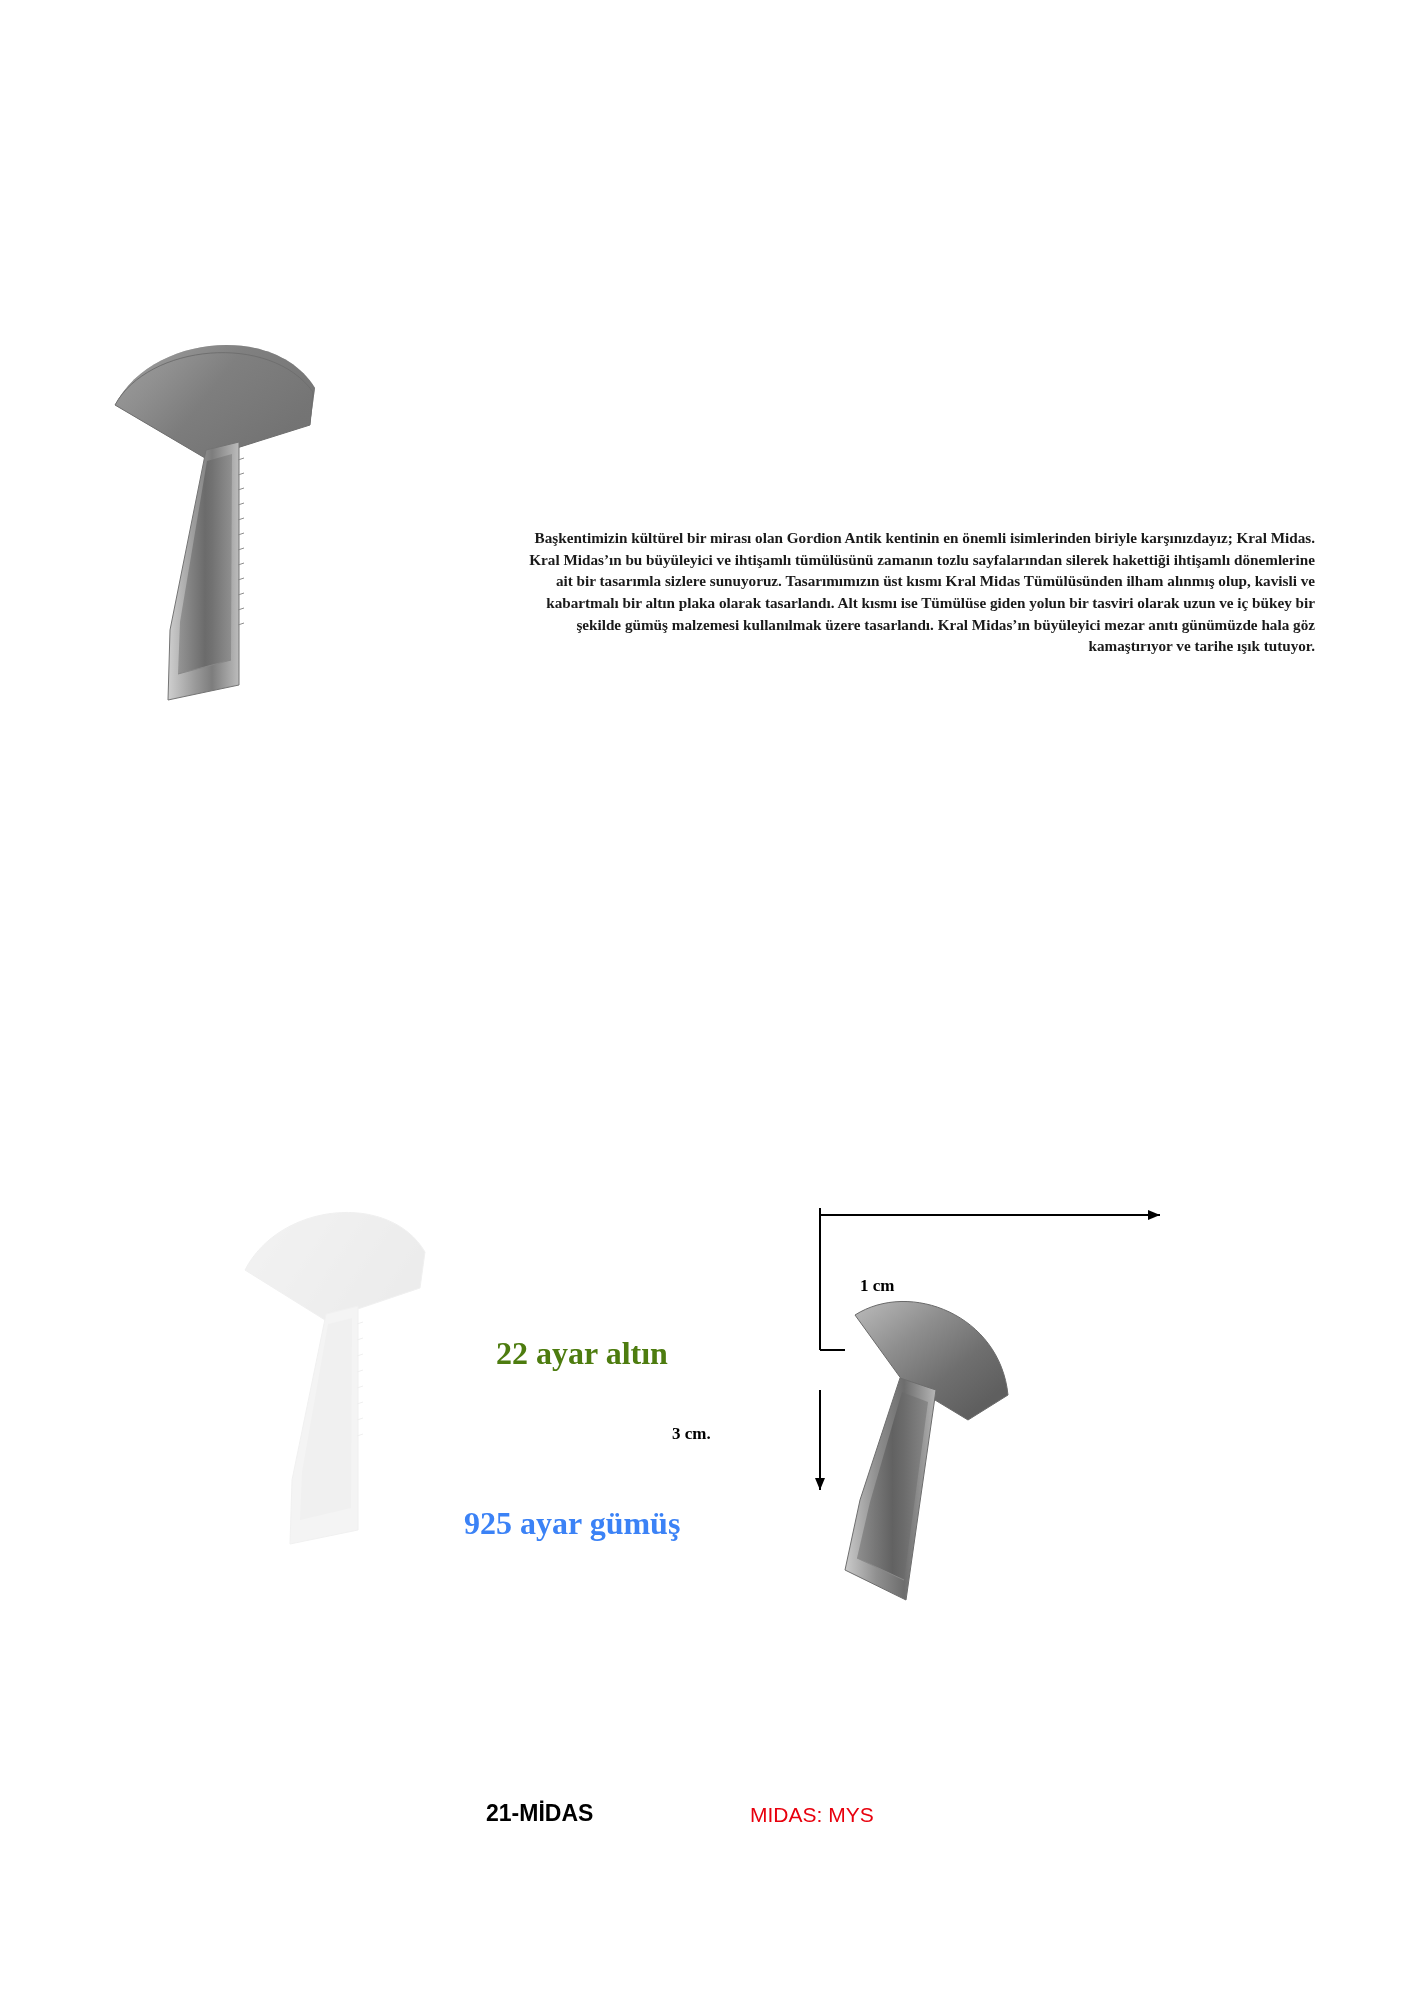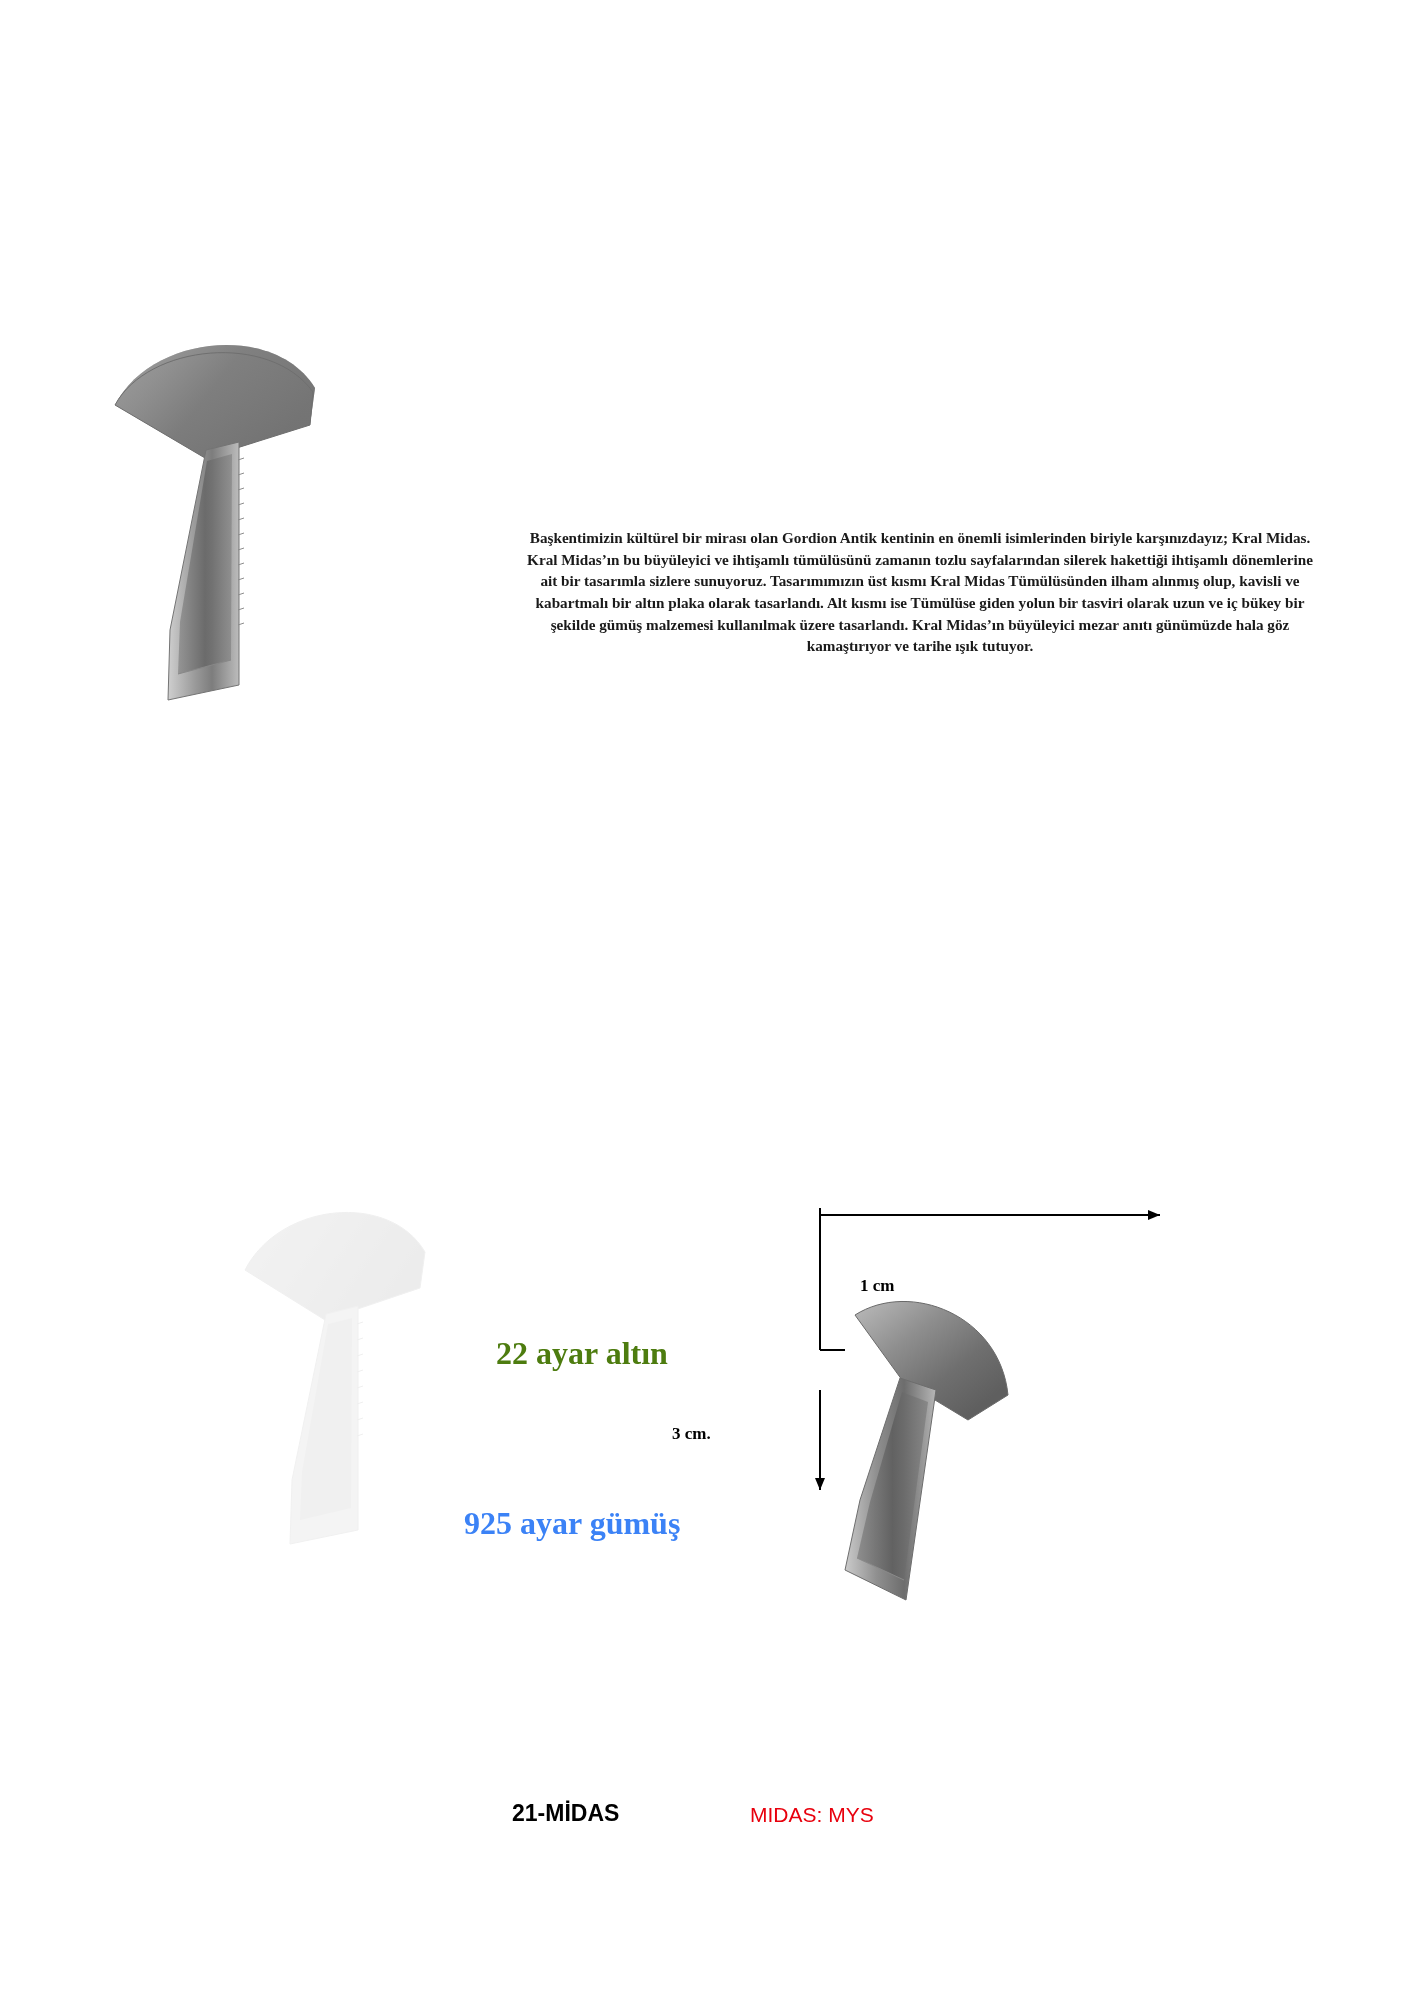--- a/index.html
+++ b/index.html
@@ -41,21 +41,21 @@
     font-size: 66px;
     letter-spacing: 1px;
     color: #000000;
   }
 
   .description {
     position: absolute;
     left: 525px;
     top: 512px;
     width: 790px;
-    text-align: center;
+    text-align: right;
     font-family: "Liberation Serif", serif;
     font-weight: bold;
     font-size: 15.2px;
     line-height: 1.42;
     color: #1a1a1a;
   }
 
   
   .ghost-figure {
     position: absolute;
@@ -118,21 +118,21 @@
     top: 1424px;
     font-family: "Liberation Serif", serif;
     font-weight: bold;
     font-size: 17px;
     color: #000000;
     text-align: right;
   }
 
   .footer-code {
     position: absolute;
-    left: 512px;
+    left: 486px;
     top: 1800px;
     font-family: "Liberation Sans", sans-serif;
     font-weight: bold;
     font-size: 23px;
     color: #000000;
   }
   .footer-alias {
     position: absolute;
     left: 750px;
     top: 1803px;

